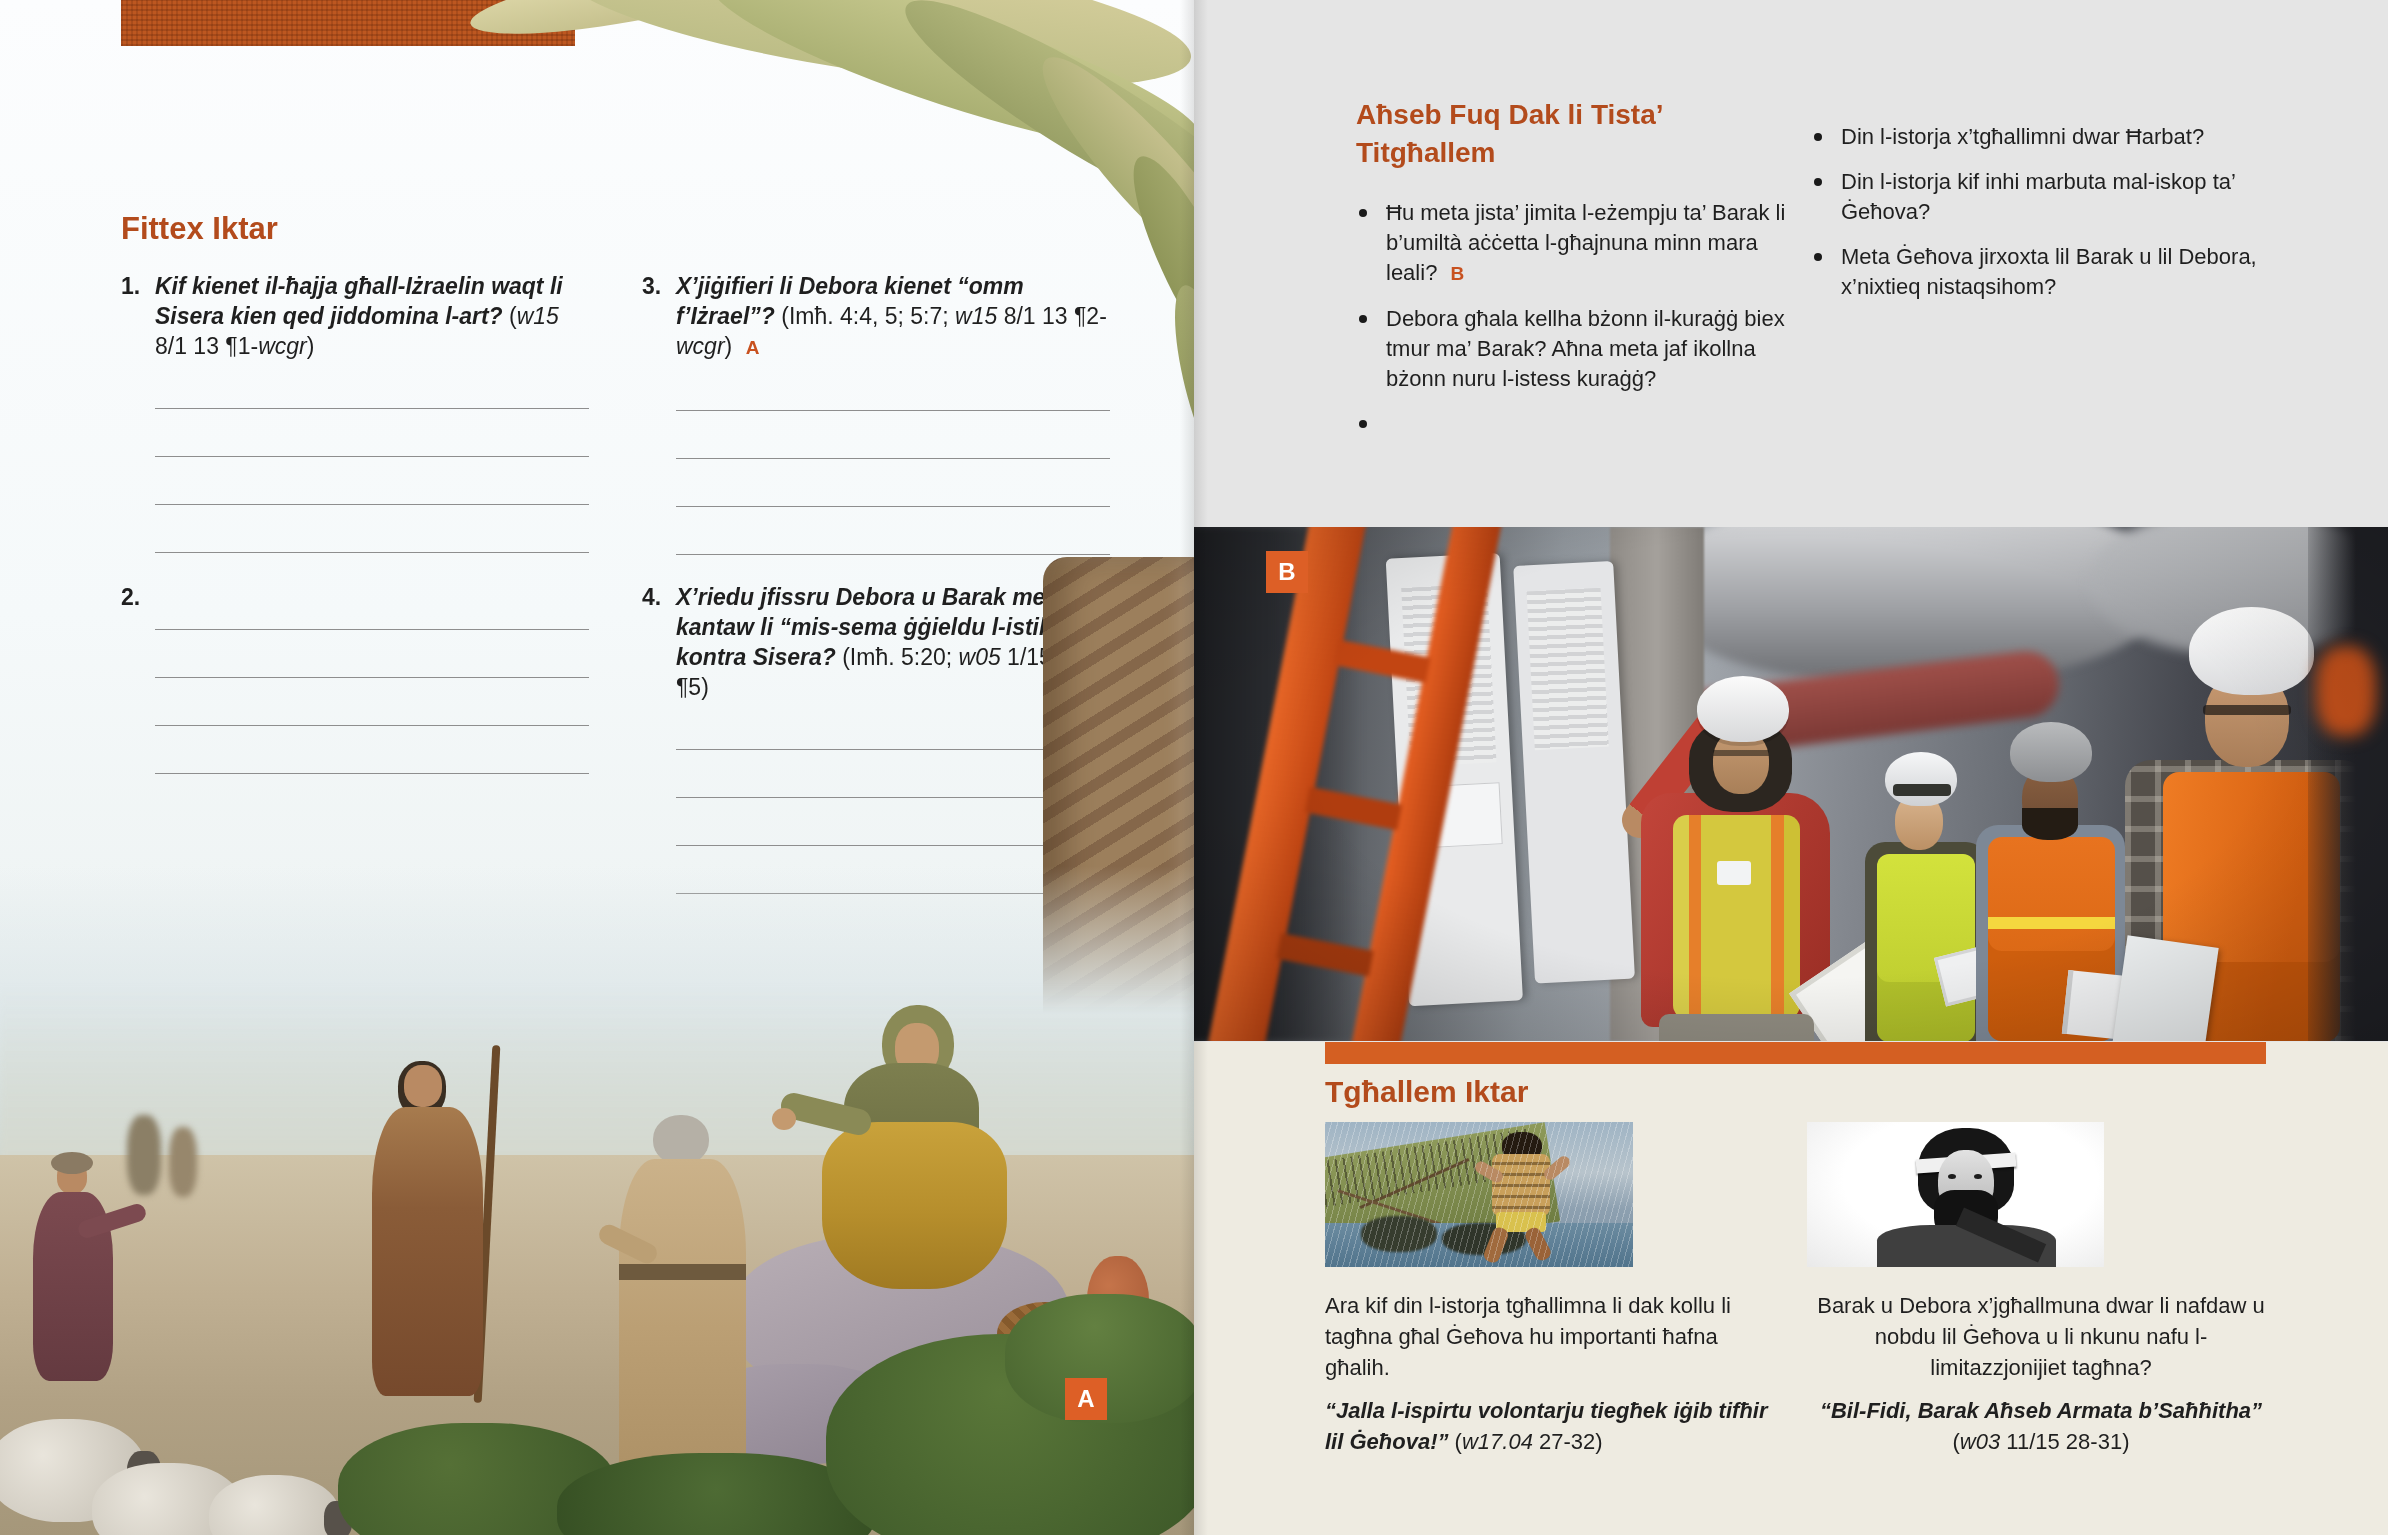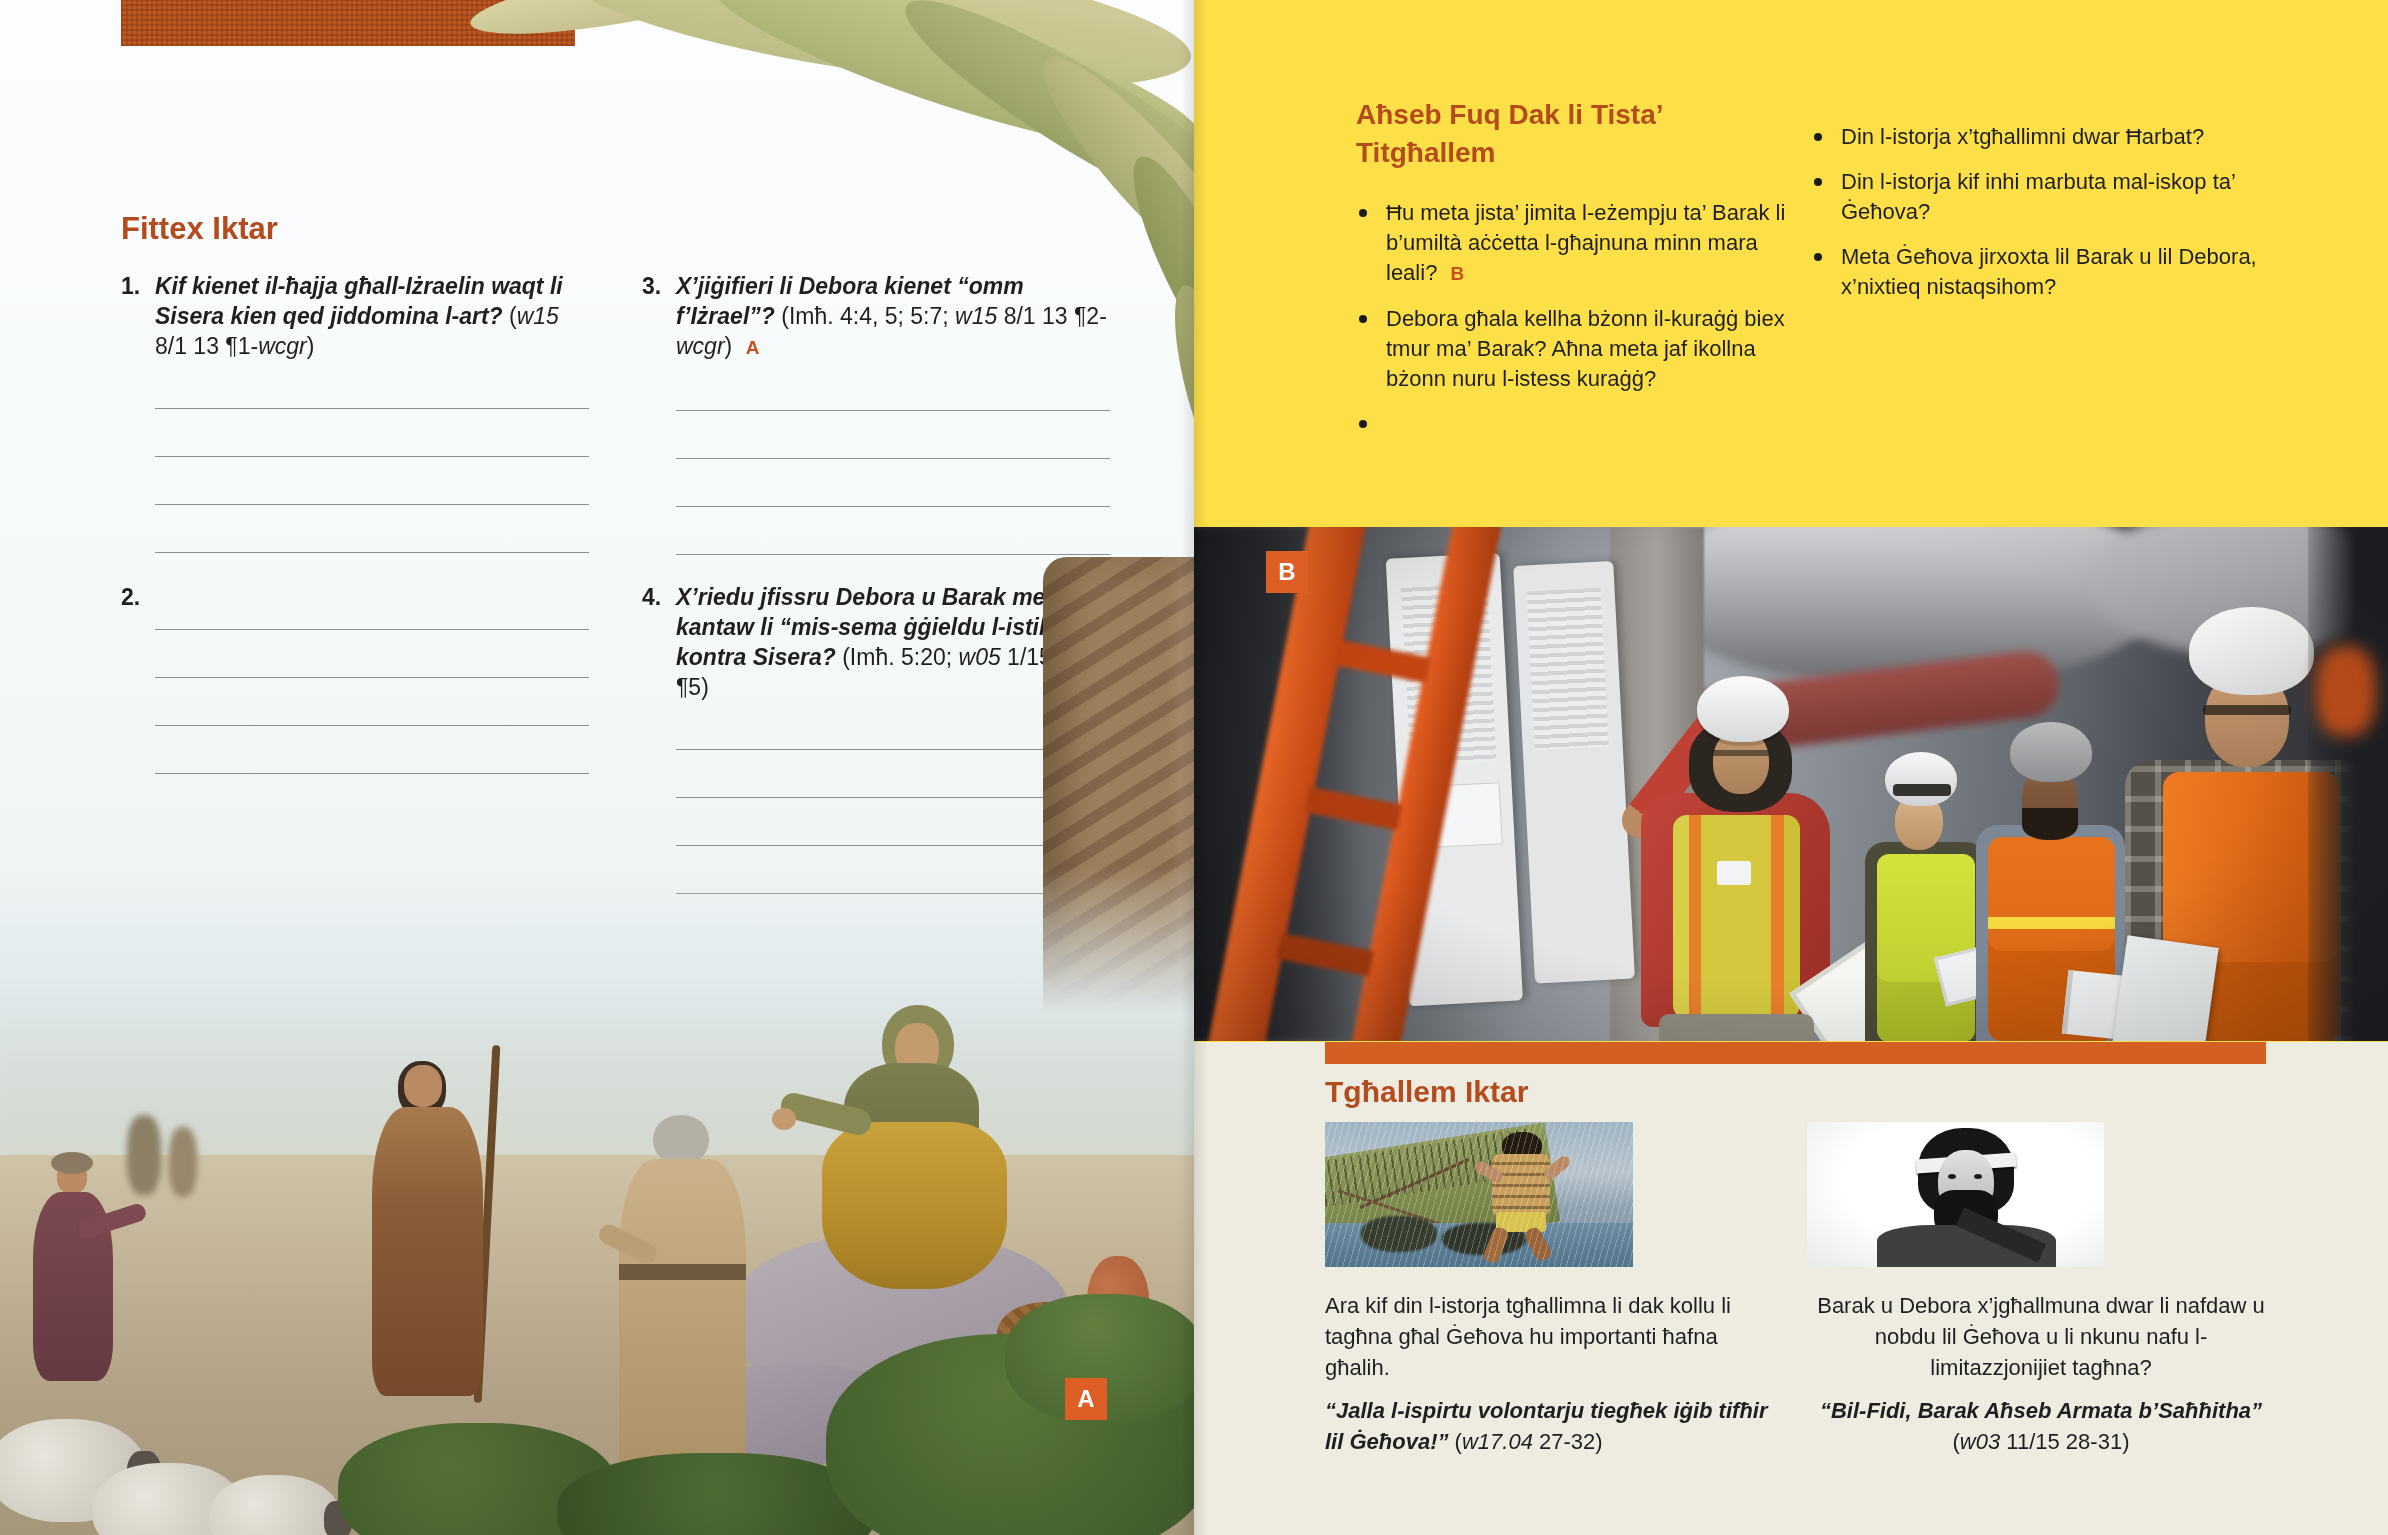--- a/index.html
+++ b/index.html
@@ -32,21 +32,21 @@
   .ill-ground{position:absolute;left:0;top:289px;width:100%;height:381px;
     background:linear-gradient(180deg,#cfc3a8 0%,#c0b093 35%,#b1a184 65%,#a5977a 100%);}
   .ill-haze{position:absolute;left:0;top:119px;width:100%;height:199px;filter:blur(3px);
     background:linear-gradient(180deg,rgba(222,231,233,0),rgba(214,217,206,.85));}
   .shape{position:absolute;}
   .rock{background:linear-gradient(160deg,#b9afb6,#978d98);border-radius:45%;}
   .bush{border-radius:45%;}
   .sheep-body{background:radial-gradient(circle at 35% 35%,#e9e5dc,#c2bcb0);border-radius:46%;}
   .sheep-head{background:#57514a;border-radius:40%;}
   
-  .page-right{left:1194px;top:0;width:1194px;height:1535px;background:#fde047;}
+  .page-right{left:1194px;top:0;width:1194px;height:1535px;background:#e5e5e5;}
   .rp-h{font-size:28px;line-height:38px;font-weight:700;color:#b34b1c;}
   .blist{margin:26px 0 0 0;padding:0;list-style:none;font-size:22px;line-height:30px;}
   .blist li{position:relative;padding-left:30px;margin-bottom:15px;}
   .bdot{position:absolute;left:3px;top:11px;width:8px;height:8px;border-radius:50%;background:#1a1a1a;}
   .photo{left:0;top:527px;width:1194px;height:514px;overflow:hidden;background:#55585d;}
   .beige{left:0;top:1042px;width:1194px;height:494px;background:#eeebe1;}
   .orange-bar{left:131px;top:1042px;width:941px;height:22px;background:#d45f22;}
   .learn-h{left:131px;top:1075px;font-size:30px;font-weight:700;color:#b34b1c;}
   .thumb{position:absolute;top:1122px;height:145px;overflow:hidden;}
   .cap{position:absolute;top:1290px;font-size:22px;line-height:31px;}

